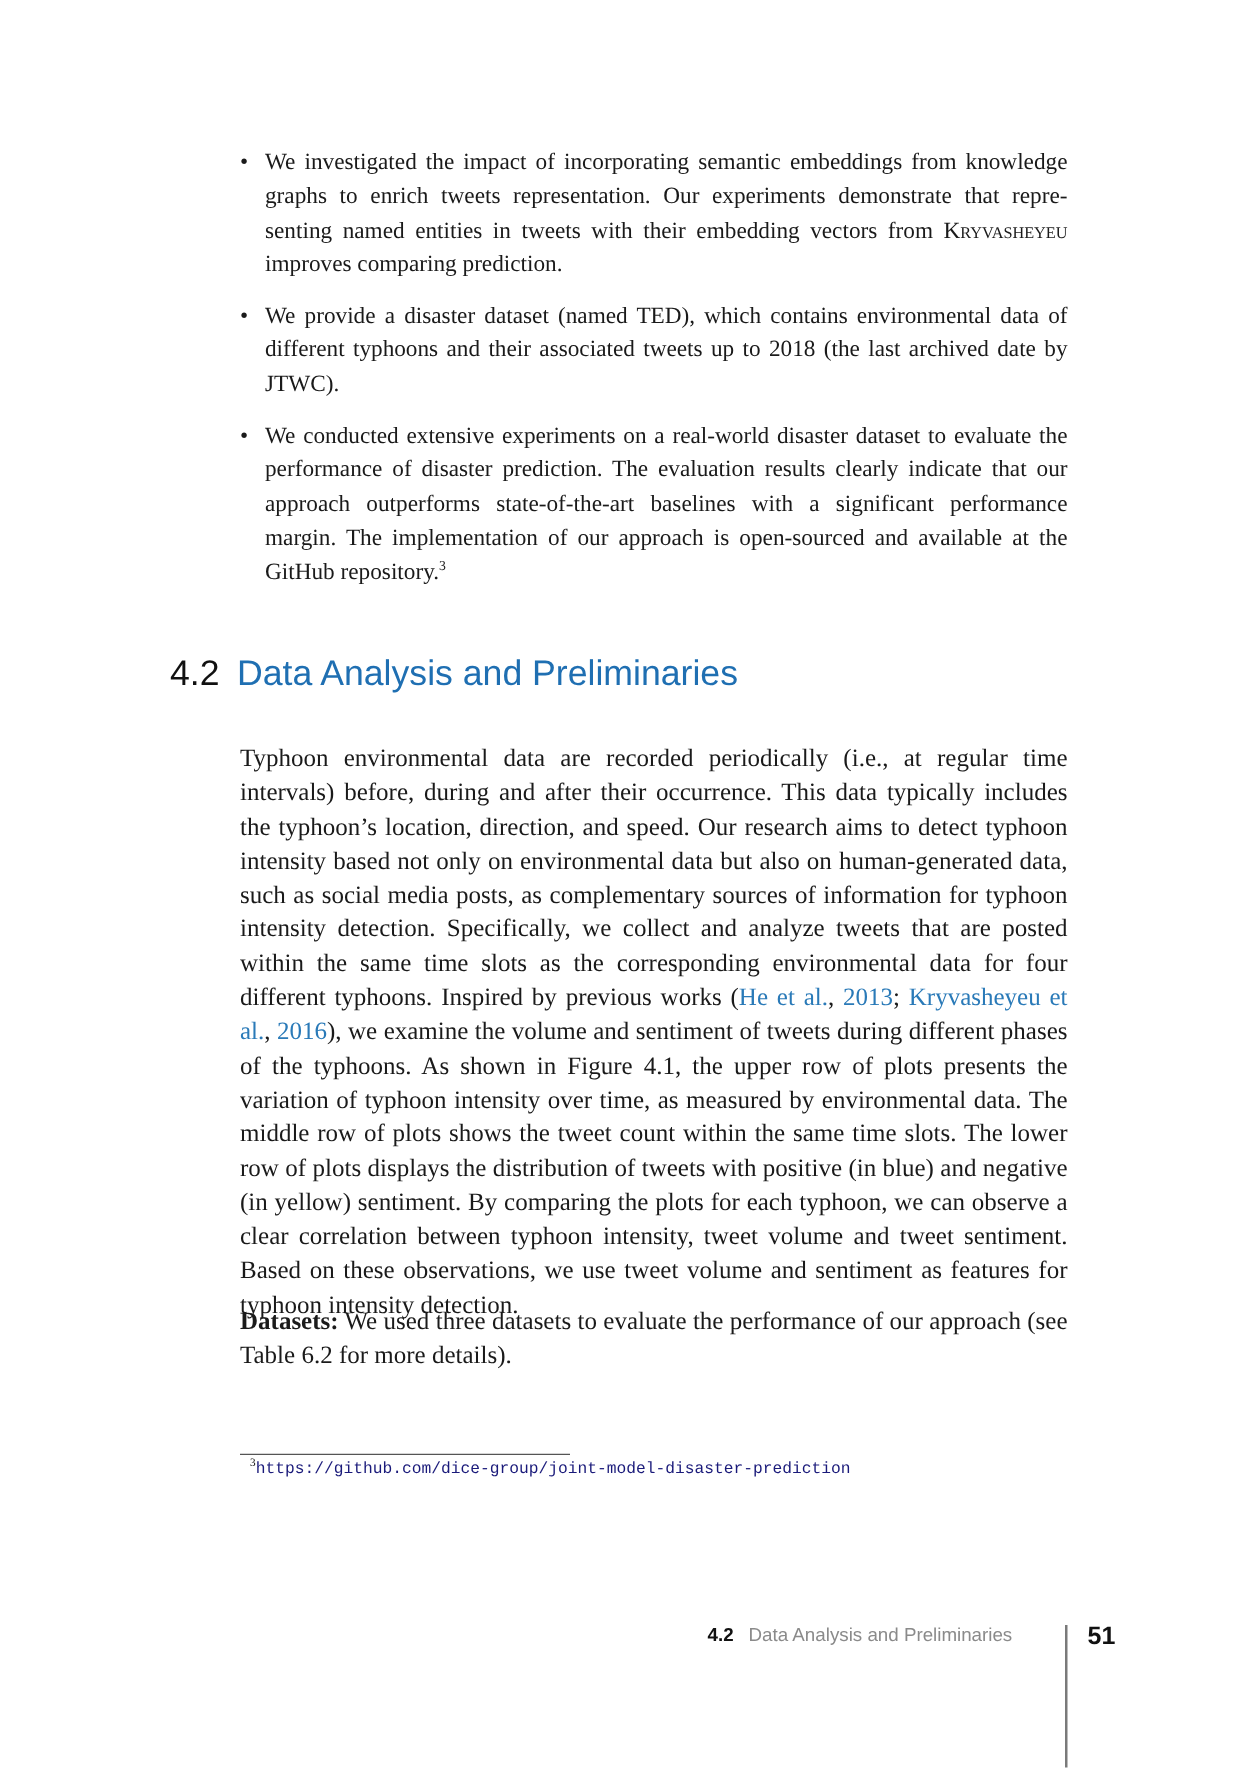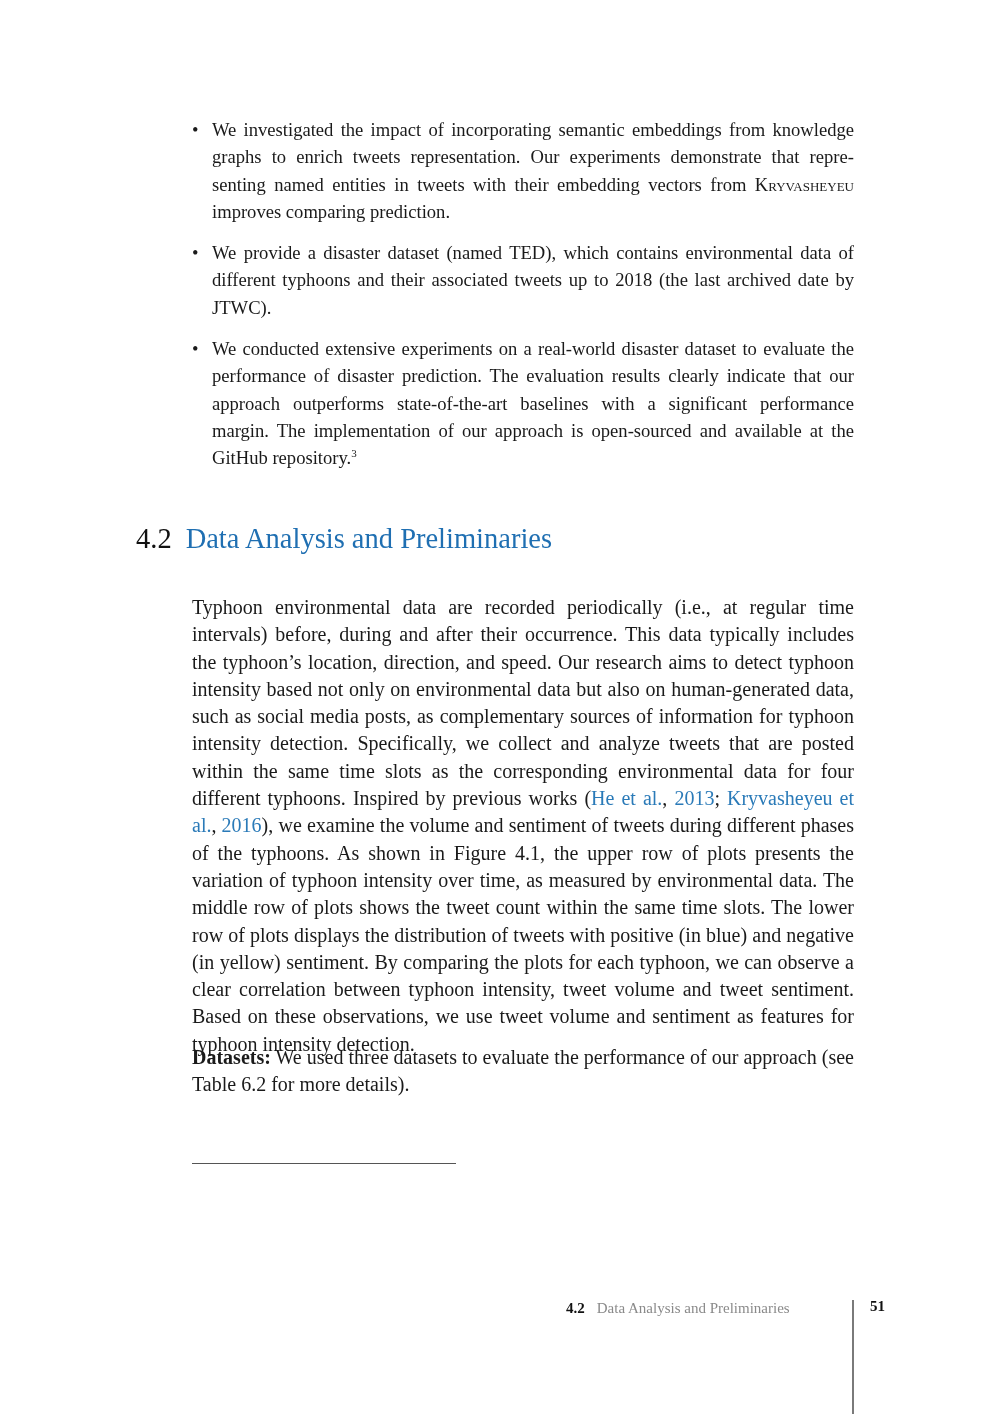--- a/index.html
+++ b/index.html
@@ -1,19 +1,19 @@
 <!DOCTYPE html>
 <html><head>
 <meta charset="utf-8">
 <style>
   html, body { margin: 0; padding: 0; background: #ffffff; }
   body { width: 1000px; height: 1414px; position: relative; overflow: hidden; }
   .page { position: absolute; left: 0; top: 0; width: 1000px; height: 1414px; }
   .serif { font-family: "Liberation Serif", "DejaVu Serif", serif; color: #1a1a1a; }
-  .sans { font-family: Liberation Serif, serif; text-align: center; }
+  .sans { font-family: Liberation Sans, sans-serif; text-align: center; }
   .mono { font-family: "Liberation Mono", "DejaVu Sans Mono", monospace; }
 
   .bullets { position: absolute; left: 192px; top: 116px; width: 662px; margin: 0; padding: 0; list-style: none; }
   .bullets li { position: relative; padding-left: 20px; font-size: 18.6px; line-height: 27.3px; text-align: justify; margin-bottom: 14px; }
   .bullets li .bul { position: absolute; left: 0; top: 0; }
   .smallcaps { font-variant: small-caps; }
   sup { font-size: 11px; line-height: 0; vertical-align: super; }
 
   .section-heading { position: absolute; left: 136px; top: 523px; font-size: 28.5px; font-weight: normal; margin: 0; white-space: nowrap; }
   .section-heading .num { color: #111111; margin-right: 14px; }
@@ -26,21 +26,21 @@
   b { font-weight: bold; }
 
   .fn-rule { position: absolute; left: 192px; top: 1163px; width: 264px; height: 1px; background: #555; }
   .footnote { position: absolute; left: 200px; top: 1167px; font-size: 13px; white-space: nowrap; color: #1a1a7a; }
   .footnote sup { color: #111; font-family: "Liberation Serif", serif; font-size: 9px; }
 
   .running-head { position: absolute; top: 1300px; left: 566px; font-size: 15px; white-space: nowrap; }
   .running-head .rh-num { font-weight: bold; color: #111; margin-right: 12px; }
   .running-head .rh-title { color: #8a8a8a; }
   .vrule { position: absolute; left: 852px; top: 1300px; width: 2px; height: 114px; background: #7a7a7a; }
-  .page-num { position: absolute; left: 870px; top: 1298px; font-size: 15px; font-weight: bold; color: #111; }
+  .page-num { position: absolute; left: 870px; top: 1298px; font-size: 20px; font-weight: bold; color: #111; }
 </style>
 </head>
 <body>
 
 <div class="page">
 
   <ul class="bullets serif">
     <li>
       <span class="bul">•</span>
       <span>We investigated the impact of incorporating semantic embeddings from knowledge graphs to enrich tweets representation. Our experiments demonstrate that repre-senting named entities in tweets with their embedding vectors from </span><span class="smallcaps">Kryvasheyeu</span><span> improves comparing prediction.</span>
@@ -61,20 +61,23 @@
 
   <p class="body-para p1 serif">
     <span>Typhoon environmental data are recorded periodically (i.e., at regular time intervals) before, during and after their occurrence. This data typically includes the typhoon’s location, direction, and speed.  Our research aims to detect typhoon intensity based not only on environmental data but also on human-generated data, such as social media posts, as complementary sources of information for typhoon intensity detection.  Specifically, we collect and analyze tweets that are posted within the same time slots as the corresponding environmental data for four different typhoons. Inspired by previous works (</span><span class="cite">He et al.</span><span>, </span><span class="cite">2013</span><span>; </span><span class="cite">Kryvasheyeu et al.</span><span>, </span><span class="cite">2016</span><span>), we examine the volume and sentiment of tweets during different phases of the typhoons.  As shown in Figure 4.1, the upper row of plots presents the variation of typhoon intensity over time, as measured by environmental data. The middle row of plots shows the tweet count within the same time slots. The lower row of plots displays the distribution of tweets with positive (in blue) and negative (in yellow) sentiment. By comparing the plots for each typhoon, we can observe a clear correlation between typhoon intensity, tweet volume and tweet sentiment. Based on these observations, we use tweet volume and sentiment as features for typhoon intensity detection.</span>
   </p>
 
   <p class="body-para p2 serif">
     <b>Datasets:</b><span> We used three datasets to evaluate the performance of our approach (see Table 6.2 for more details).</span>
   </p>
 
   <div class="fn-rule"></div>
+  <div class="footnote mono">
+    <sup>3</sup><span>https://github.com/dice-group/joint-model-disaster-prediction</span>
+  </div>
 
   <div class="running-head sans">
     <span class="rh-num">4.2</span><span class="rh-title">Data Analysis and Preliminaries</span>
   </div>
   <div class="vrule"></div>
   <div class="page-num sans">51</div>
 
 </div>
 
 </body></html>

